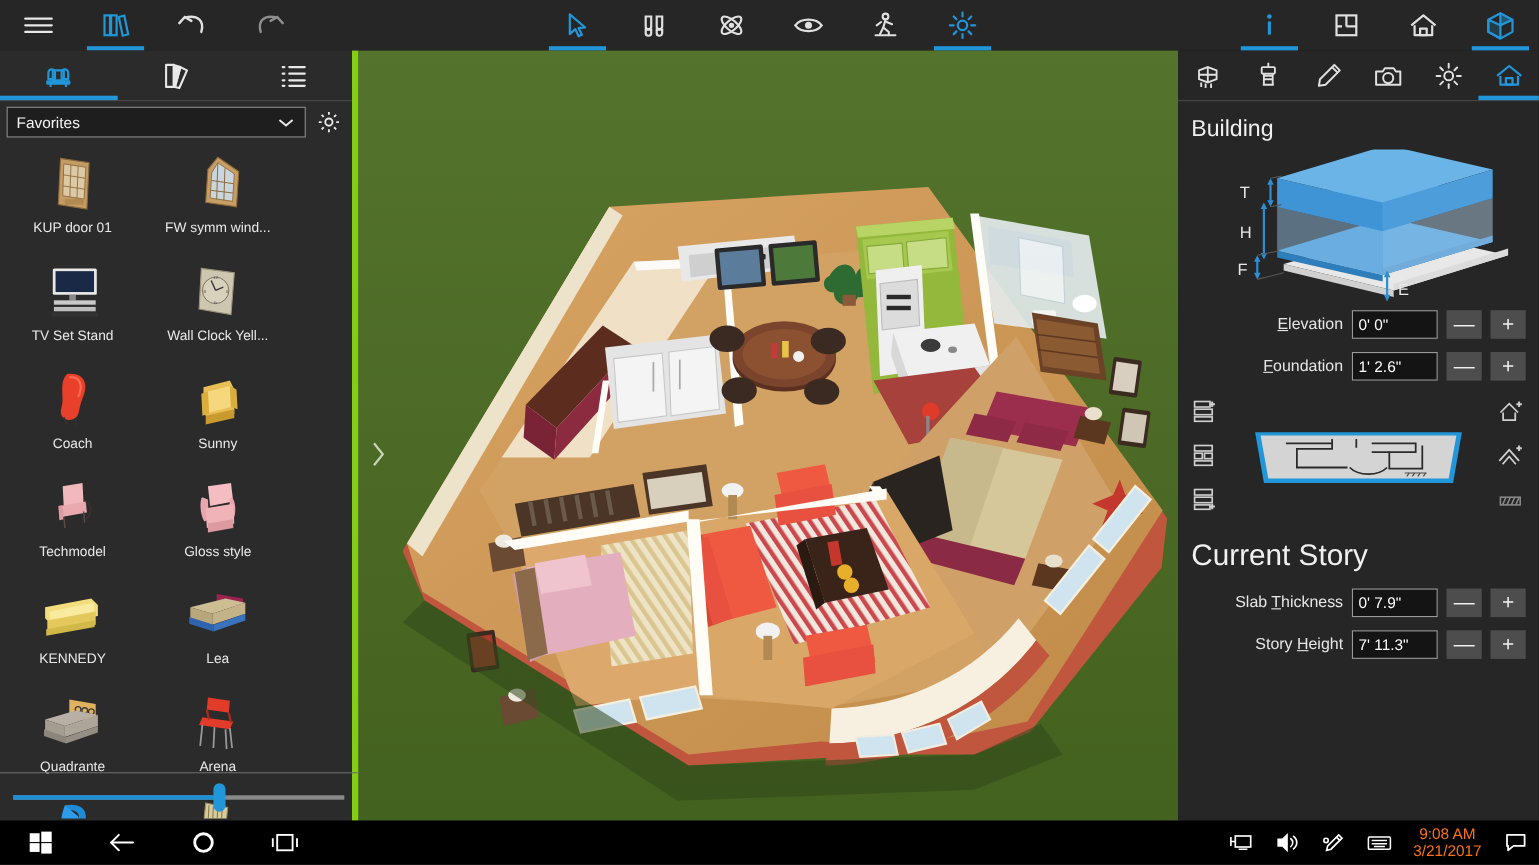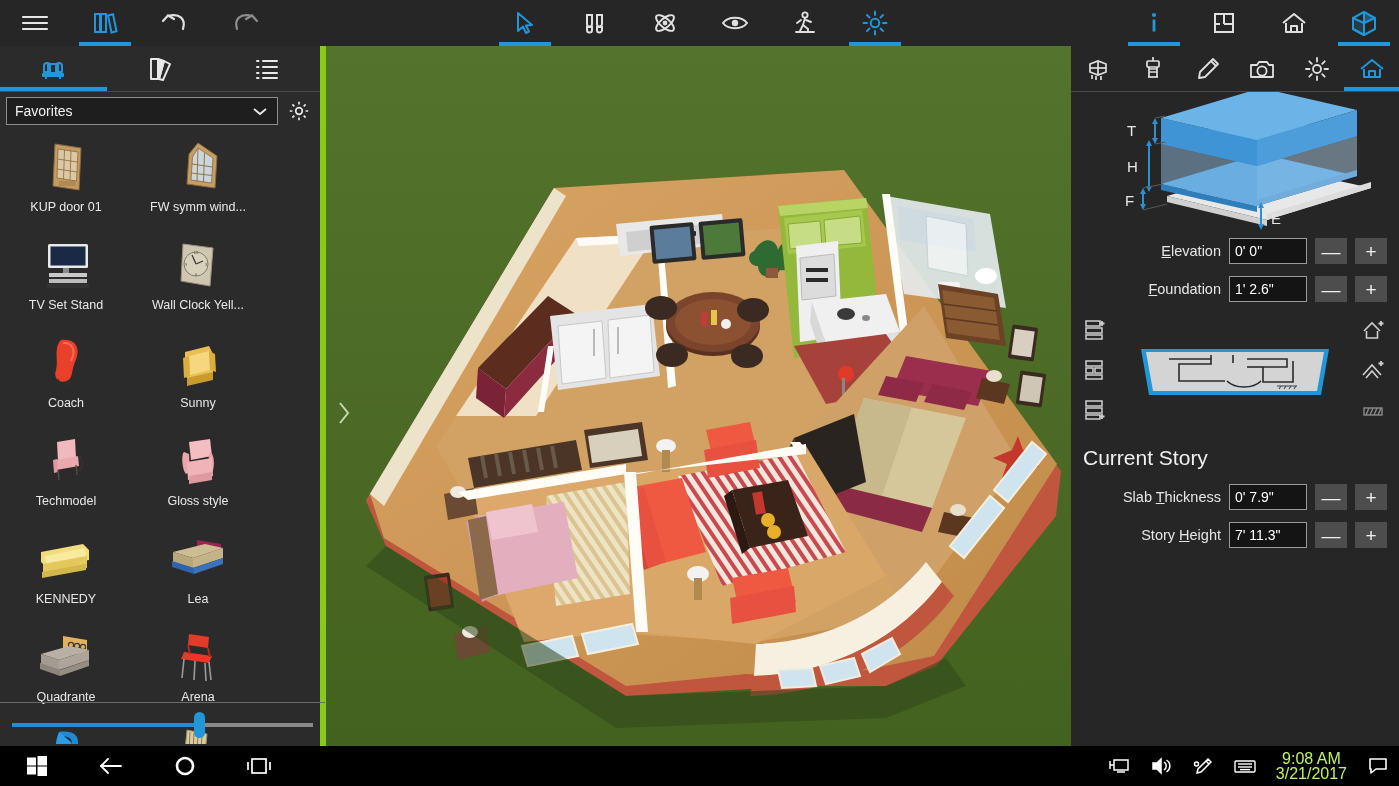--- a/index.html
+++ b/index.html
@@ -152,39 +152,39 @@
     display: flex; align-items: center; justify-content: space-between;
     padding: 10px 12px 6px 12px; gap: 6px;
   }
   .story-icons { display: flex; flex-direction: column; gap: 16px; }
   .story-ico { width: 26px; height: 24px; cursor: pointer; }
   .plan-thumb {
     width: 200px; height: 66px; position: relative; cursor: pointer;
   }
 
   .rp-title2 {
-    color: #f0f0f0; font-size: 21px; padding: 18px 0 8px 12px;
+    color: #f0f0f0; font-size: 27px; padding: 18px 0 8px 12px;
   }
 
   
   .taskbar {
     position: absolute; left: 0; bottom: 0; width: 1399px; height: 40px;
     background: #000000; display: flex; align-items: center;
   }
   .tbk-btn {
     width: 74px; height: 40px;
     display: flex; align-items: center; justify-content: center; cursor: pointer;
   }
   .tbk-spacer { flex: 1; }
   .tbk-sys {
     width: 42px; height: 40px;
     display: flex; align-items: center; justify-content: center; cursor: pointer;
   }
   .clock {
-    color: #bef264; font-size: 16px; line-height: 15px;
+    color: #f97316; font-size: 14px; line-height: 15px;
     text-align: center; padding: 0 10px; cursor: pointer;
   }
 </style>
 </head>
 <body>
 
 <div id="app">
 
   <div class="topbar">
 
@@ -1022,20 +1022,21 @@
             <g fill="none" stroke="#2196d8" stroke-width="2" stroke-linejoin="round">
           <path d="M4 13 L15 4 L26 13"></path>
               <path d="M7 13 L7 21 L23 21 L23 13"></path>
               <rect x="12" y="15" width="6" height="6"></rect>
         </g>
           </svg>
         <span class="ul3"></span>
       </div>
     </div>
 
+    <div class="rp-title">Building</div>
 
     <svg class="bdiag" viewBox="0 0 328 140">
 
       <path d="M96 104 L196 128 L300 96 L200 74 Z" fill="#e8e8e8"></path>
       <path d="M96 104 L196 128 L196 134 L96 110 Z" fill="#d0d0d0"></path>
       <path d="M196 128 L300 96 L300 90 L196 122 Z" fill="#dcdcdc"></path>
 
       <path d="M90 92 L186 114 L286 84 L190 62 Z" fill="#3f94d6"></path>
       <path d="M90 92 L186 114 L186 120 L90 98 Z" fill="#2d7ebb"></path>
       <path d="M186 114 L286 84 L286 78 L186 108 Z" fill="#3786c6"></path>

